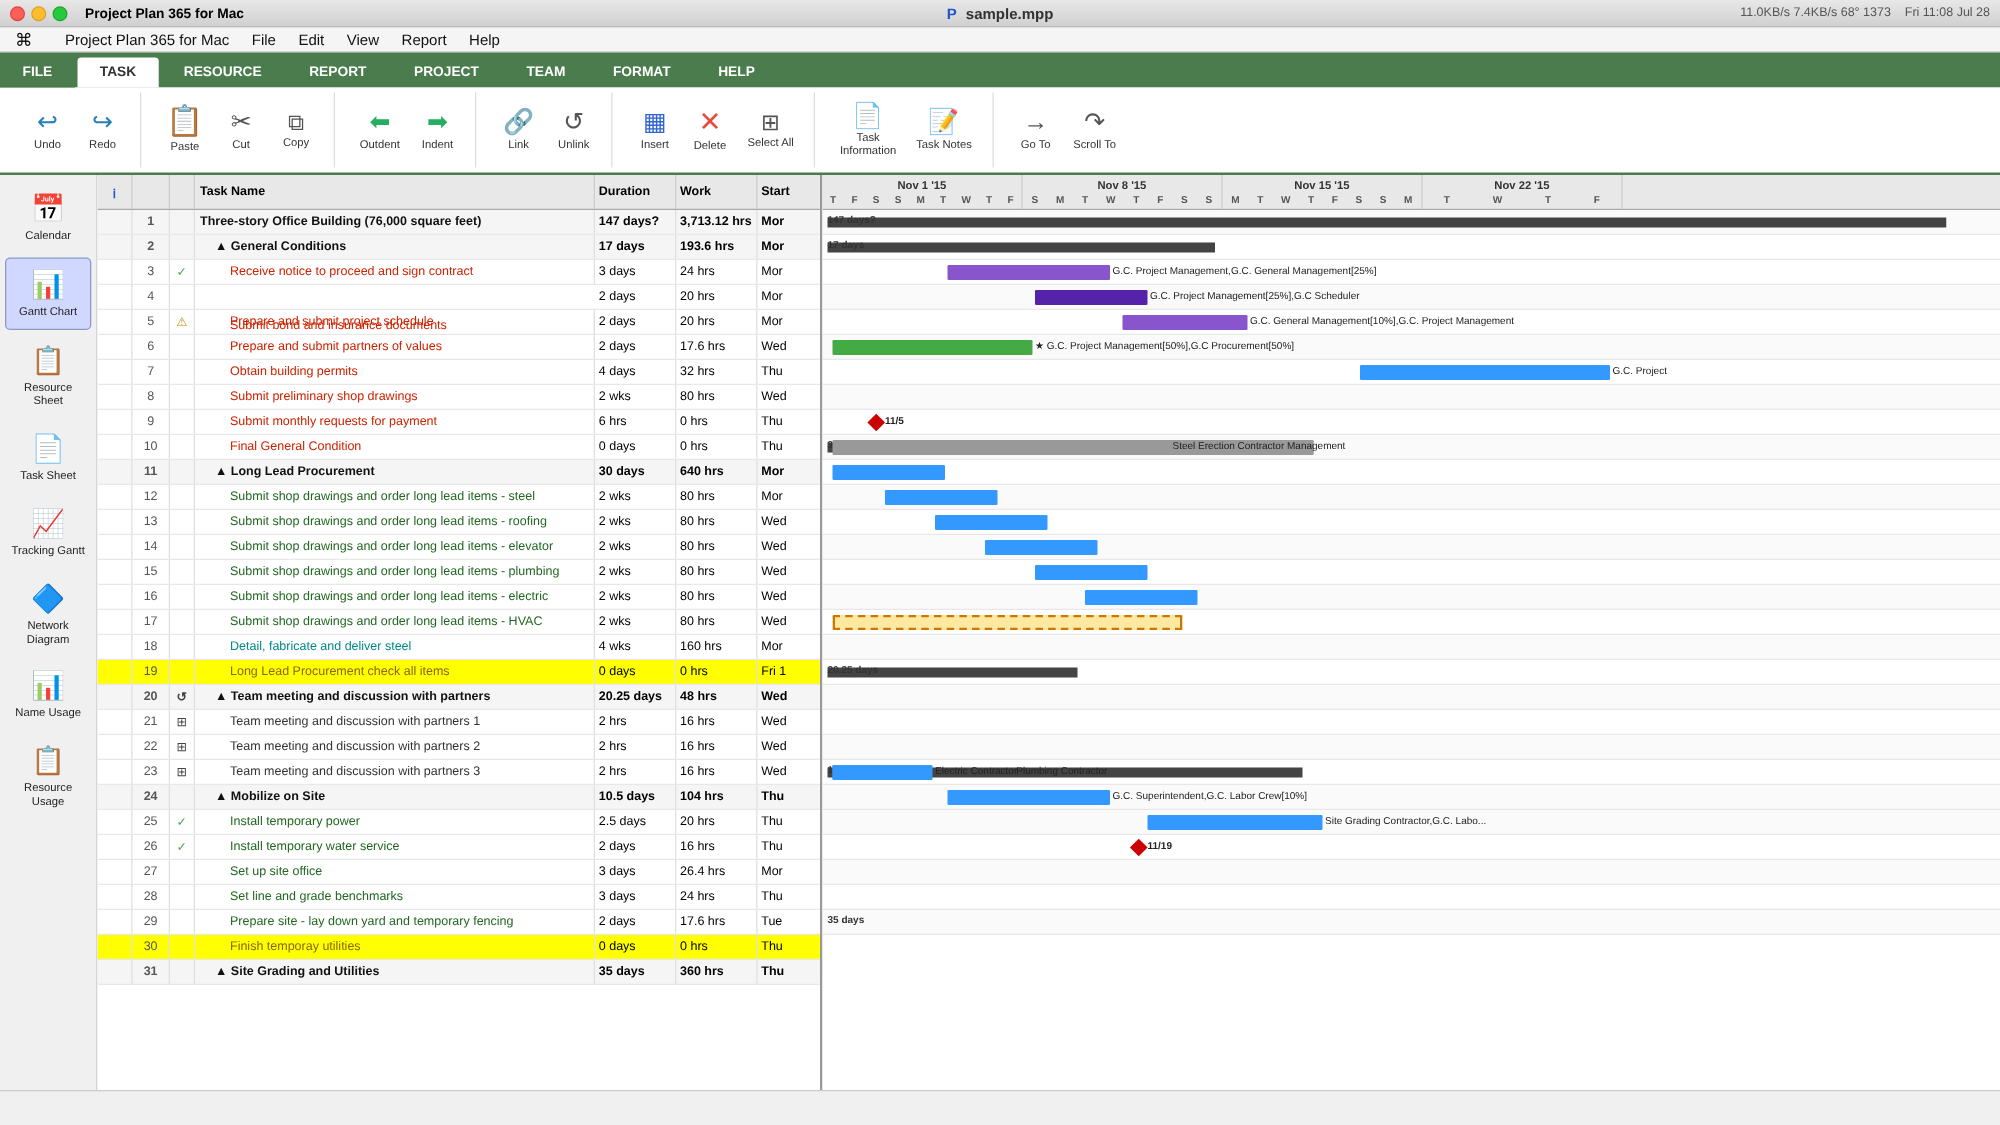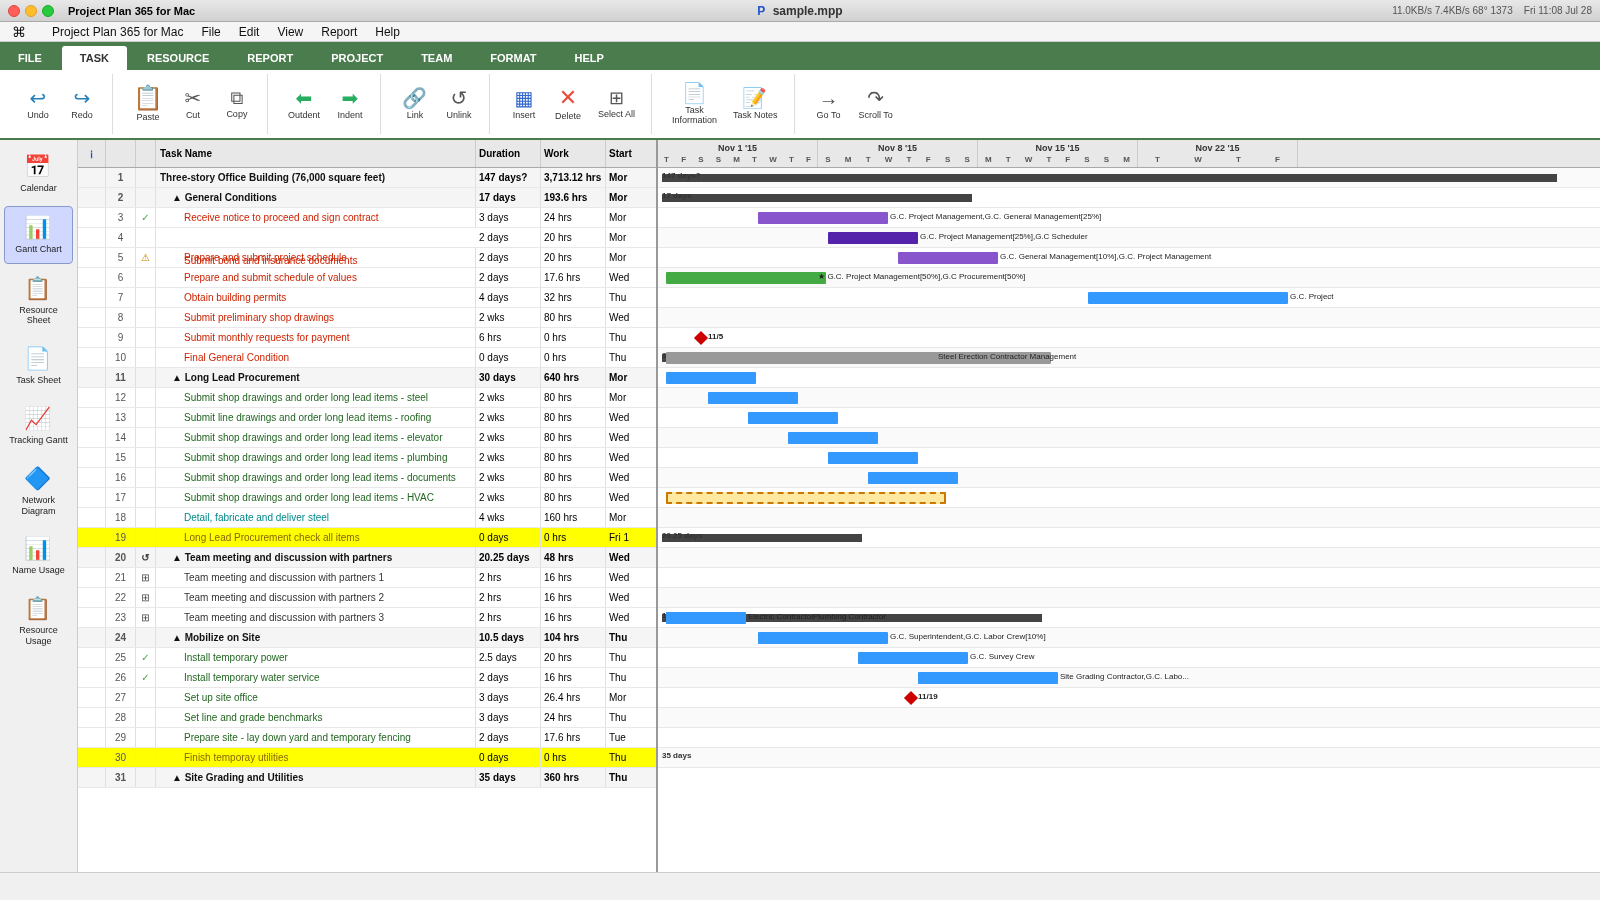--- a/index.html
+++ b/index.html
@@ -451,21 +451,21 @@
     </div>
     <div class="row-dur">2 days</div>
     <div class="row-work">20 hrs</div>
     <div class="row-start">Mor</div>
   </div>
         <div class="task-row" style="background: rgb(255, 255, 255);">
     <div class="row-info"></div>
     <div class="row-num">6</div>
     <div class="row-icon" style="color:#444;font-size:10px;"></div>
     <div class="row-name" style="padding-left:28px;color:#cc2200;background:transparent;">
-      Prepare and submit schedule of values
+      Prepare and submit partners of values
     </div>
     <div class="row-dur">2 days</div>
     <div class="row-work">17.6 hrs</div>
     <div class="row-start">Wed</div>
   </div>
         <div class="task-row" style="background: rgb(255, 255, 255);">
     <div class="row-info"></div>
     <div class="row-num">7</div>
     <div class="row-icon" style="color:#444;font-size:10px;"></div>
     <div class="row-name" style="padding-left:28px;color:#cc2200;background:transparent;">
@@ -528,21 +528,21 @@
     </div>
     <div class="row-dur">2 wks</div>
     <div class="row-work">80 hrs</div>
     <div class="row-start">Mor</div>
   </div>
         <div class="task-row" style="background: rgb(255, 255, 255);">
     <div class="row-info"></div>
     <div class="row-num">13</div>
     <div class="row-icon" style="color:#444;font-size:10px;"></div>
     <div class="row-name" style="padding-left:28px;color:#226622;background:transparent;">
-      Submit line drawings and order long lead items - roofing
+      Submit shop drawings and order long lead items - roofing
     </div>
     <div class="row-dur">2 wks</div>
     <div class="row-work">80 hrs</div>
     <div class="row-start">Wed</div>
   </div>
         <div class="task-row" style="background: rgb(255, 255, 255);">
     <div class="row-info"></div>
     <div class="row-num">14</div>
     <div class="row-icon" style="color:#444;font-size:10px;"></div>
     <div class="row-name" style="padding-left:28px;color:#226622;background:transparent;">
@@ -561,21 +561,21 @@
     </div>
     <div class="row-dur">2 wks</div>
     <div class="row-work">80 hrs</div>
     <div class="row-start">Wed</div>
   </div>
         <div class="task-row" style="background: rgb(255, 255, 255);">
     <div class="row-info"></div>
     <div class="row-num">16</div>
     <div class="row-icon" style="color:#444;font-size:10px;"></div>
     <div class="row-name" style="padding-left:28px;color:#226622;background:transparent;">
-      Submit shop drawings and order long lead items - documents
+      Submit shop drawings and order long lead items - electric
     </div>
     <div class="row-dur">2 wks</div>
     <div class="row-work">80 hrs</div>
     <div class="row-start">Wed</div>
   </div>
         <div class="task-row" style="background: rgb(255, 255, 255);">
     <div class="row-info"></div>
     <div class="row-num">17</div>
     <div class="row-icon" style="color:#444;font-size:10px;"></div>
     <div class="row-name" style="padding-left:28px;color:#226622;background:transparent;">
@@ -810,21 +810,21 @@
         <div class="gantt-row gantt-row-even" style="position: relative; height: 20px; border-bottom: 1px solid rgb(232, 232, 232);">
           <div style="position: absolute; left: 170px; width: 90px; height: 12px; top: 4px; border-radius: 1px; background: rgb(85, 34, 170);"></div>
           <div style="position: absolute; left: 262px; top: 4px; font-size: 8px; color: rgb(34, 34, 34); white-space: nowrap;">G.C. Project Management[25%],G.C Scheduler</div>
         </div>
         <div class="gantt-row gantt-row-odd" style="position: relative; height: 20px; border-bottom: 1px solid rgb(232, 232, 232);">
           <div style="position: absolute; left: 240px; width: 100px; height: 12px; top: 4px; border-radius: 1px; background: rgb(136, 85, 204);"></div>
           <div style="position: absolute; left: 342px; top: 4px; font-size: 8px; color: rgb(34, 34, 34); white-space: nowrap;">G.C. General Management[10%],G.C. Project Management</div>
         </div>
         <div class="gantt-row gantt-row-even" style="position: relative; height: 20px; border-bottom: 1px solid rgb(232, 232, 232);">
           <div style="position: absolute; left: 8px; width: 160px; height: 12px; top: 4px; border-radius: 1px; background: rgb(68, 170, 68);"></div>
-          <div style="position: absolute; left: 160px; top: 4px; font-size: 8px; color: rgb(34, 34, 34); white-space: nowrap;">★ G.C. Project Management[50%],G.C Procurement[50%]</div>
+          <div style="position: absolute; left: 170px; top: 4px; font-size: 8px; color: rgb(34, 34, 34); white-space: nowrap;">★ G.C. Project Management[50%],G.C Procurement[50%]</div>
         </div>
         <div class="gantt-row gantt-row-odd" style="position: relative; height: 20px; border-bottom: 1px solid rgb(232, 232, 232);">
           <div style="position: absolute; left: 430px; width: 200px; height: 12px; top: 4px; border-radius: 1px; background: rgb(51, 153, 255);"></div>
           <div style="position: absolute; left: 632px; top: 4px; font-size: 8px; color: rgb(34, 34, 34); white-space: nowrap;">G.C. Project</div>
         </div>
         <div class="gantt-row gantt-row-even" style="position: relative; height: 20px; border-bottom: 1px solid rgb(232, 232, 232);"></div>
         <div class="gantt-row gantt-row-odd" style="position: relative; height: 20px; border-bottom: 1px solid rgb(232, 232, 232);">
           <div style="position: absolute; left: 38px; top: 5px; width: 10px; height: 10px; background: rgb(204, 0, 0); transform: rotate(45deg);"></div>
           <div style="position: absolute; left: 50px; top: 4px; font-size: 8px; font-weight: 600; color: rgb(34, 34, 34); white-space: nowrap;">11/5</div>
         </div>
@@ -868,24 +868,20 @@
           <div style="position: absolute; left: 4px; top: 3px; font-size: 8px; font-weight: 600; color: rgb(51, 51, 51);">10.5 days</div>
           <div style="position: absolute; left: 8px; width: 80px; height: 12px; top: 4px; border-radius: 1px; background: rgb(51, 153, 255);"></div>
           <div style="position: absolute; left: 90px; top: 4px; font-size: 8px; color: rgb(34, 34, 34); white-space: nowrap;">Electric Contractor</div>
           <div style="position: absolute; left: 8px; width: 65px; height: 12px; top: 4px; border-radius: 1px; background: rgb(51, 153, 255);"></div>
           <div style="position: absolute; left: 155px; top: 4px; font-size: 8px; color: rgb(34, 34, 34); white-space: nowrap;">Plumbing Contractor</div>
         </div>
         <div class="gantt-row gantt-row-even" style="position: relative; height: 20px; border-bottom: 1px solid rgb(232, 232, 232);">
           <div style="position: absolute; left: 100px; width: 130px; height: 12px; top: 4px; border-radius: 1px; background: rgb(51, 153, 255);"></div>
           <div style="position: absolute; left: 232px; top: 4px; font-size: 8px; color: rgb(34, 34, 34); white-space: nowrap;">G.C. Superintendent,G.C. Labor Crew[10%]</div>
         </div>
-        <div class="gantt-row gantt-row-odd" style="position: relative; height: 20px; border-bottom: 1px solid rgb(232, 232, 232);">
-          <div style="position: absolute; left: 200px; width: 110px; height: 12px; top: 4px; border-radius: 1px; background: rgb(51, 153, 255);"></div>
-          <div style="position: absolute; left: 312px; top: 4px; font-size: 8px; color: rgb(34, 34, 34); white-space: nowrap;">G.C. Survey Crew</div>
-        </div>
         <div class="gantt-row gantt-row-even" style="position: relative; height: 20px; border-bottom: 1px solid rgb(232, 232, 232);">
           <div style="position: absolute; left: 260px; width: 140px; height: 12px; top: 4px; border-radius: 1px; background: rgb(51, 153, 255);"></div>
           <div style="position: absolute; left: 402px; top: 4px; font-size: 8px; color: rgb(34, 34, 34); white-space: nowrap;">Site Grading Contractor,G.C. Labo...</div>
         </div>
         <div class="gantt-row gantt-row-odd" style="position: relative; height: 20px; border-bottom: 1px solid rgb(232, 232, 232);">
           <div style="position: absolute; left: 248px; top: 5px; width: 10px; height: 10px; background: rgb(204, 0, 0); transform: rotate(45deg);"></div>
           <div style="position: absolute; left: 260px; top: 4px; font-size: 8px; font-weight: 600; color: rgb(34, 34, 34); white-space: nowrap;">11/19</div>
         </div>
         <div class="gantt-row gantt-row-even" style="position: relative; height: 20px; border-bottom: 1px solid rgb(232, 232, 232);"></div>
         <div class="gantt-row gantt-row-odd" style="position: relative; height: 20px; border-bottom: 1px solid rgb(232, 232, 232);"></div>

